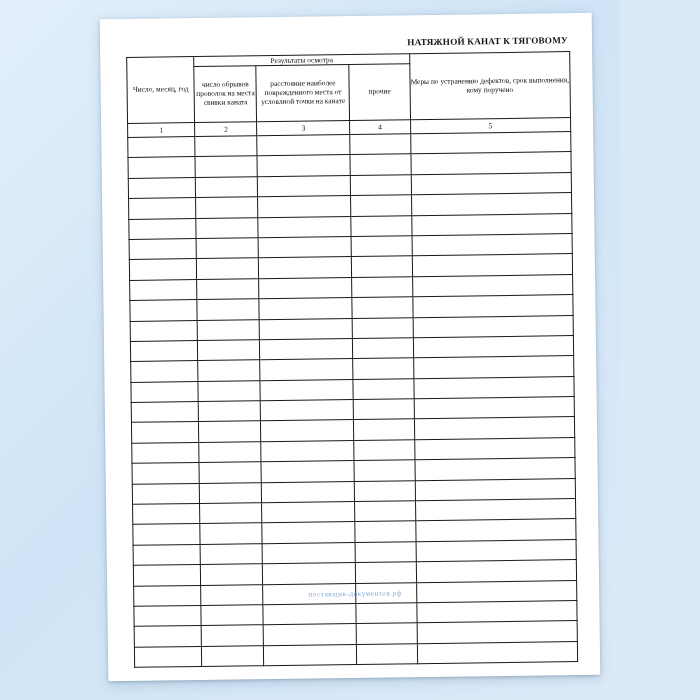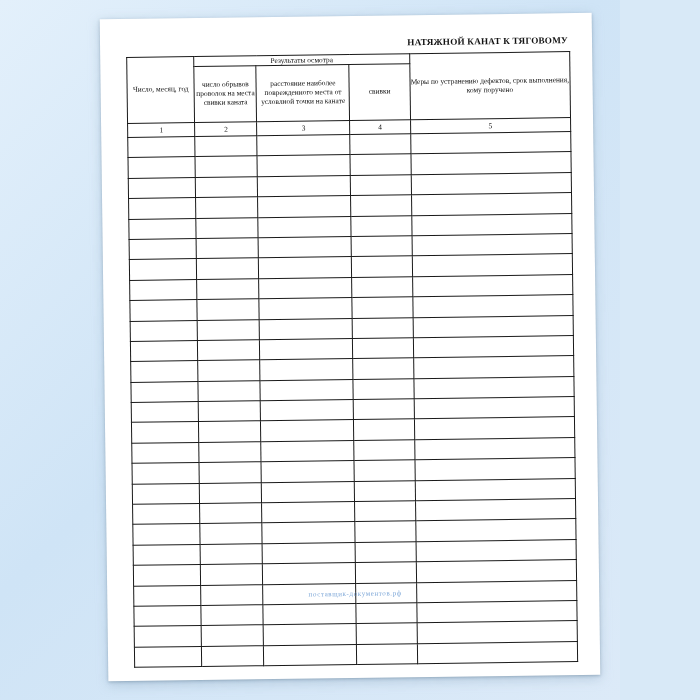--- a/index.html
+++ b/index.html
@@ -128,21 +128,21 @@
         </colgroup>
         <thead>
           <tr>
             <td class="hdr-cell" rowspan="2">Число, месяц, год</td>
             <td class="hdr-span" colspan="3">Результаты осмотра</td>
             <td class="hdr-cell" rowspan="2">Меры по устранению дефектов, срок выполнения, кому поручено</td>
           </tr>
           <tr class="hdr-tall">
             <td class="hdr-cell">число обрывов проволок на места свивки каната</td>
             <td class="hdr-cell">расстояние наиболее поврежденного места от условлной точки на канате</td>
-            <td class="hdr-cell">свивки</td>
+            <td class="hdr-cell">прочие</td>
           </tr>
           <tr class="numrow">
             <td>1</td>
             <td>2</td>
             <td>3</td>
             <td>4</td>
             <td>5</td>
           </tr>
         </thead>
         <tbody id="table-body">

